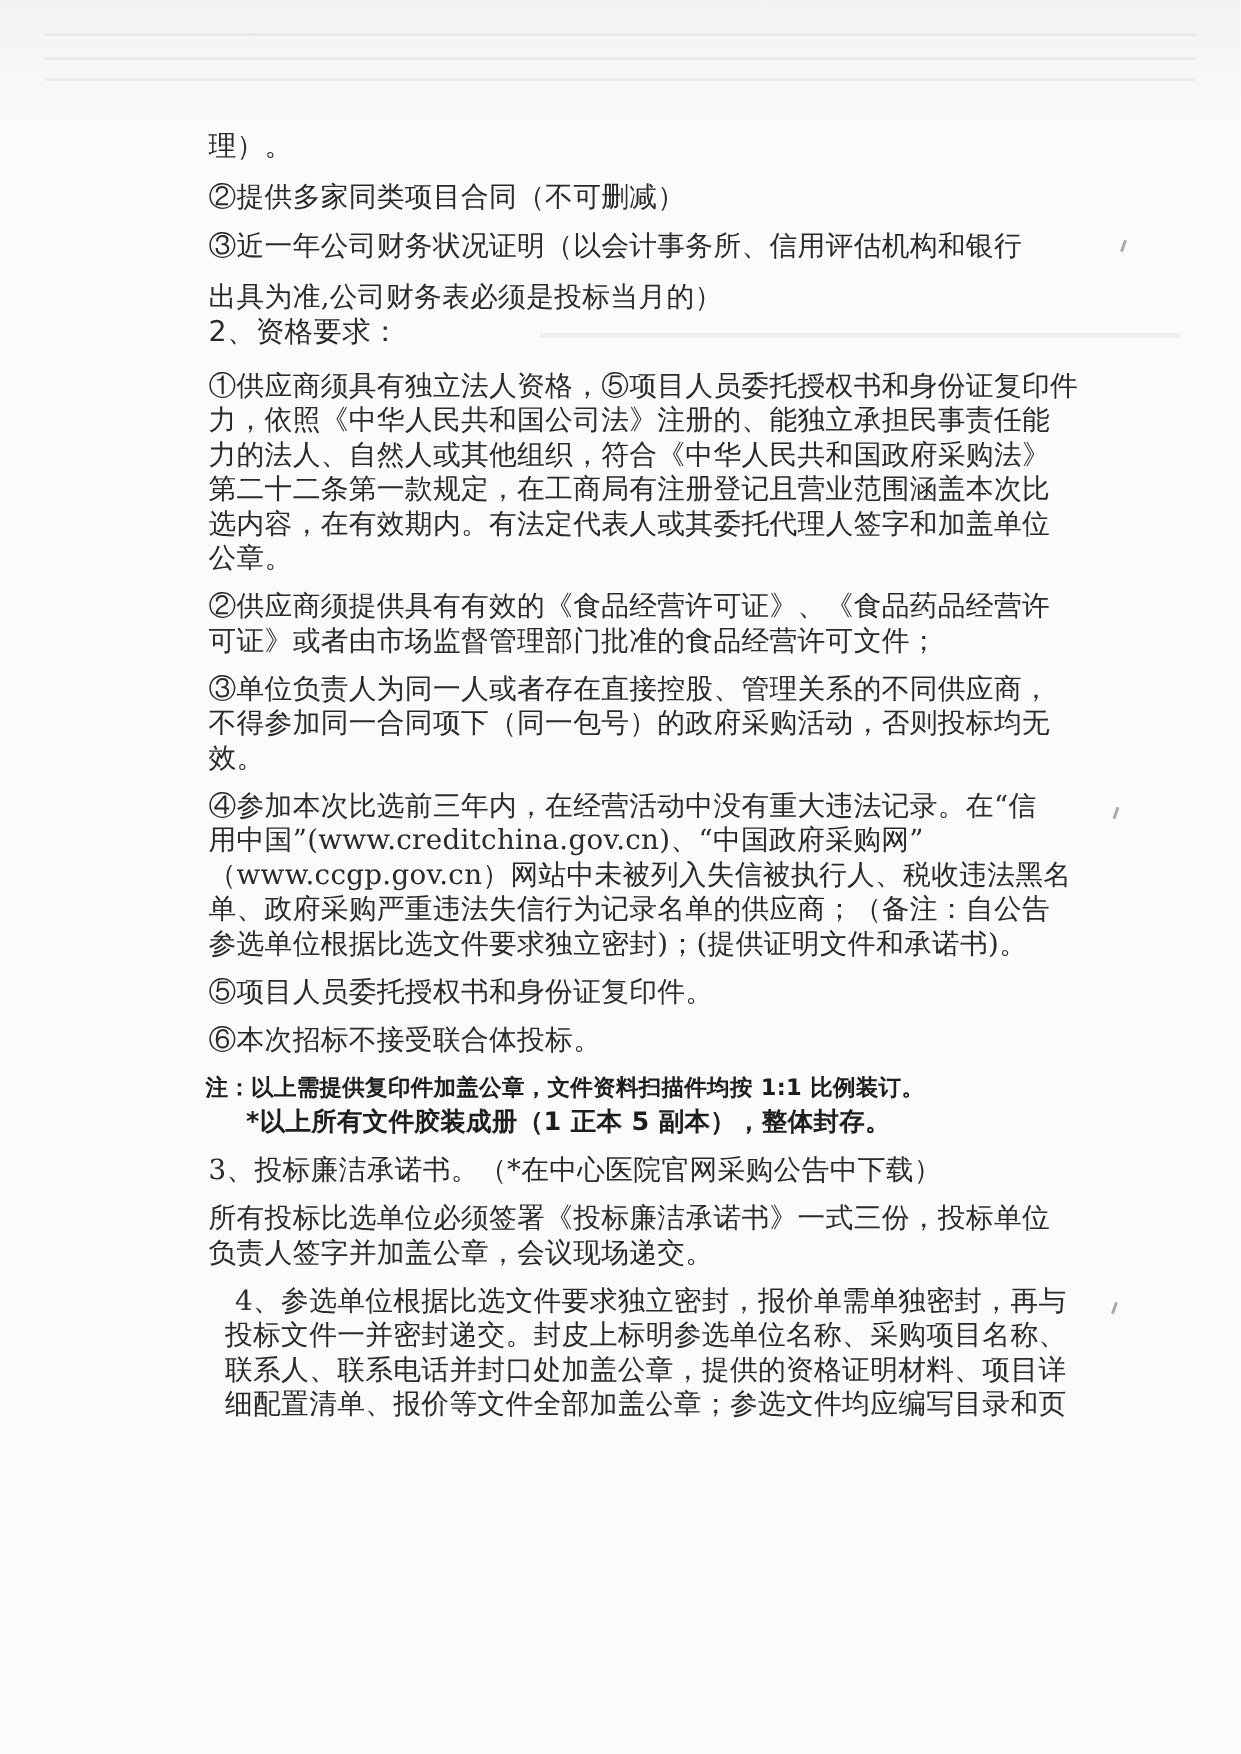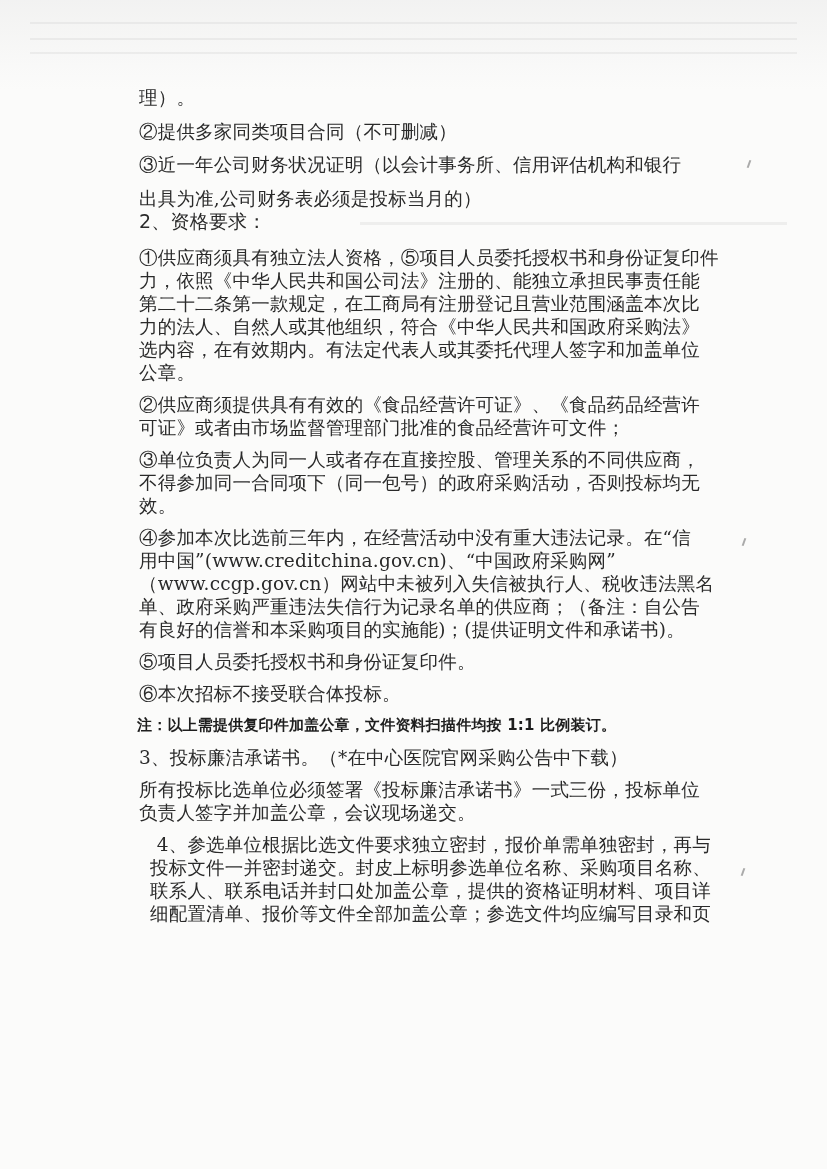--- a/index.html
+++ b/index.html
@@ -83,51 +83,52 @@
     <div class="para" style="margin-top:10px;">
       <p class="line">③近一年公司财务状况证明（以会计事务所、信用评估机构和银行</p>
       <p class="line" style="margin-top:11px;">出具为准,公司财务表必须是投标当月的）</p>
     </div>
 
     <p class="line sans" style="font-size:19px;">2、资格要求：</p>
 
     <div class="para" style="margin-top:13px;">
       <p class="line">①供应商须具有独立法人资格，⑤项目人员委托授权书和身份证复印件</p>
       <p class="line">力，依照《中华人民共和国公司法》注册的、能独立承担民事责任能</p>
+      <p class="line">力的法人、自然人或其他组织，符合《中华人民共和国政府采购法》</p>
       <p class="line">第二十二条第一款规定，在工商局有注册登记且营业范围涵盖本次比</p>
-      <p class="line">力的法人、自然人或其他组织，符合《中华人民共和国政府采购法》</p>
       <p class="line">选内容，在有效期内。有法定代表人或其委托代理人签字和加盖单位</p>
       <p class="line">公章。</p>
     </div>
 
     <div class="para" style="margin-top:9px;">
       <p class="line">②供应商须提供具有有效的《食品经营许可证》、《食品药品经营许</p>
       <p class="line">可证》或者由市场监督管理部门批准的食品经营许可文件；</p>
     </div>
 
     <div class="para" style="margin-top:9px;">
       <p class="line">③单位负责人为同一人或者存在直接控股、管理关系的不同供应商，</p>
       <p class="line">不得参加同一合同项下（同一包号）的政府采购活动，否则投标均无</p>
       <p class="line">效。</p>
     </div>
 
     <div class="para" style="margin-top:9px;">
       <p class="line">④参加本次比选前三年内，在经营活动中没有重大违法记录。在“信</p>
       <p class="line">用中国”(www.creditchina.gov.cn)、“中国政府采购网”</p>
       <p class="line">（www.ccgp.gov.cn）网站中未被列入失信被执行人、税收违法黑名</p>
       <p class="line">单、政府采购严重违法失信行为记录名单的供应商；（备注：自公告</p>
-      <p class="line">有良好的信誉和本采购项目的实施能)；(提供证明文件和承诺书)。</p>
+      <p class="line">参选单位根据比选文件要求独立密封)；(提供证明文件和承诺书)。</p>
     </div>
 
     <p class="line" style="margin-top:9px;">⑤项目人员委托授权书和身份证复印件。</p>
 
     <p class="line" style="margin-top:9px;">⑥本次招标不接受联合体投标。</p>
 
     <div class="para" style="margin-top:9px;">
       <p class="line sans bold" style="font-size:15px; margin-left:-2px;">注：以上需提供复印件加盖公章，文件资料扫描件均按 1:1 比例装订。</p>
+      <p class="line sans bold" style="font-size:17px; margin-left:25px;">*以上所有文件胶装成册（1 正本 5 副本），整体封存。</p>
     </div>
 
     <p class="line" style="margin-top:9px;">3、投标廉洁承诺书。（*在中心医院官网采购公告中下载）</p>
 
     <div class="para" style="margin-top:9px;">
       <p class="line">所有投标比选单位必须签署《投标廉洁承诺书》一式三份，投标单位</p>
       <p class="line">负责人签字并加盖公章，会议现场递交。</p>
     </div>
 
     <div class="para" style="margin-top:9px;text-align:right;">

